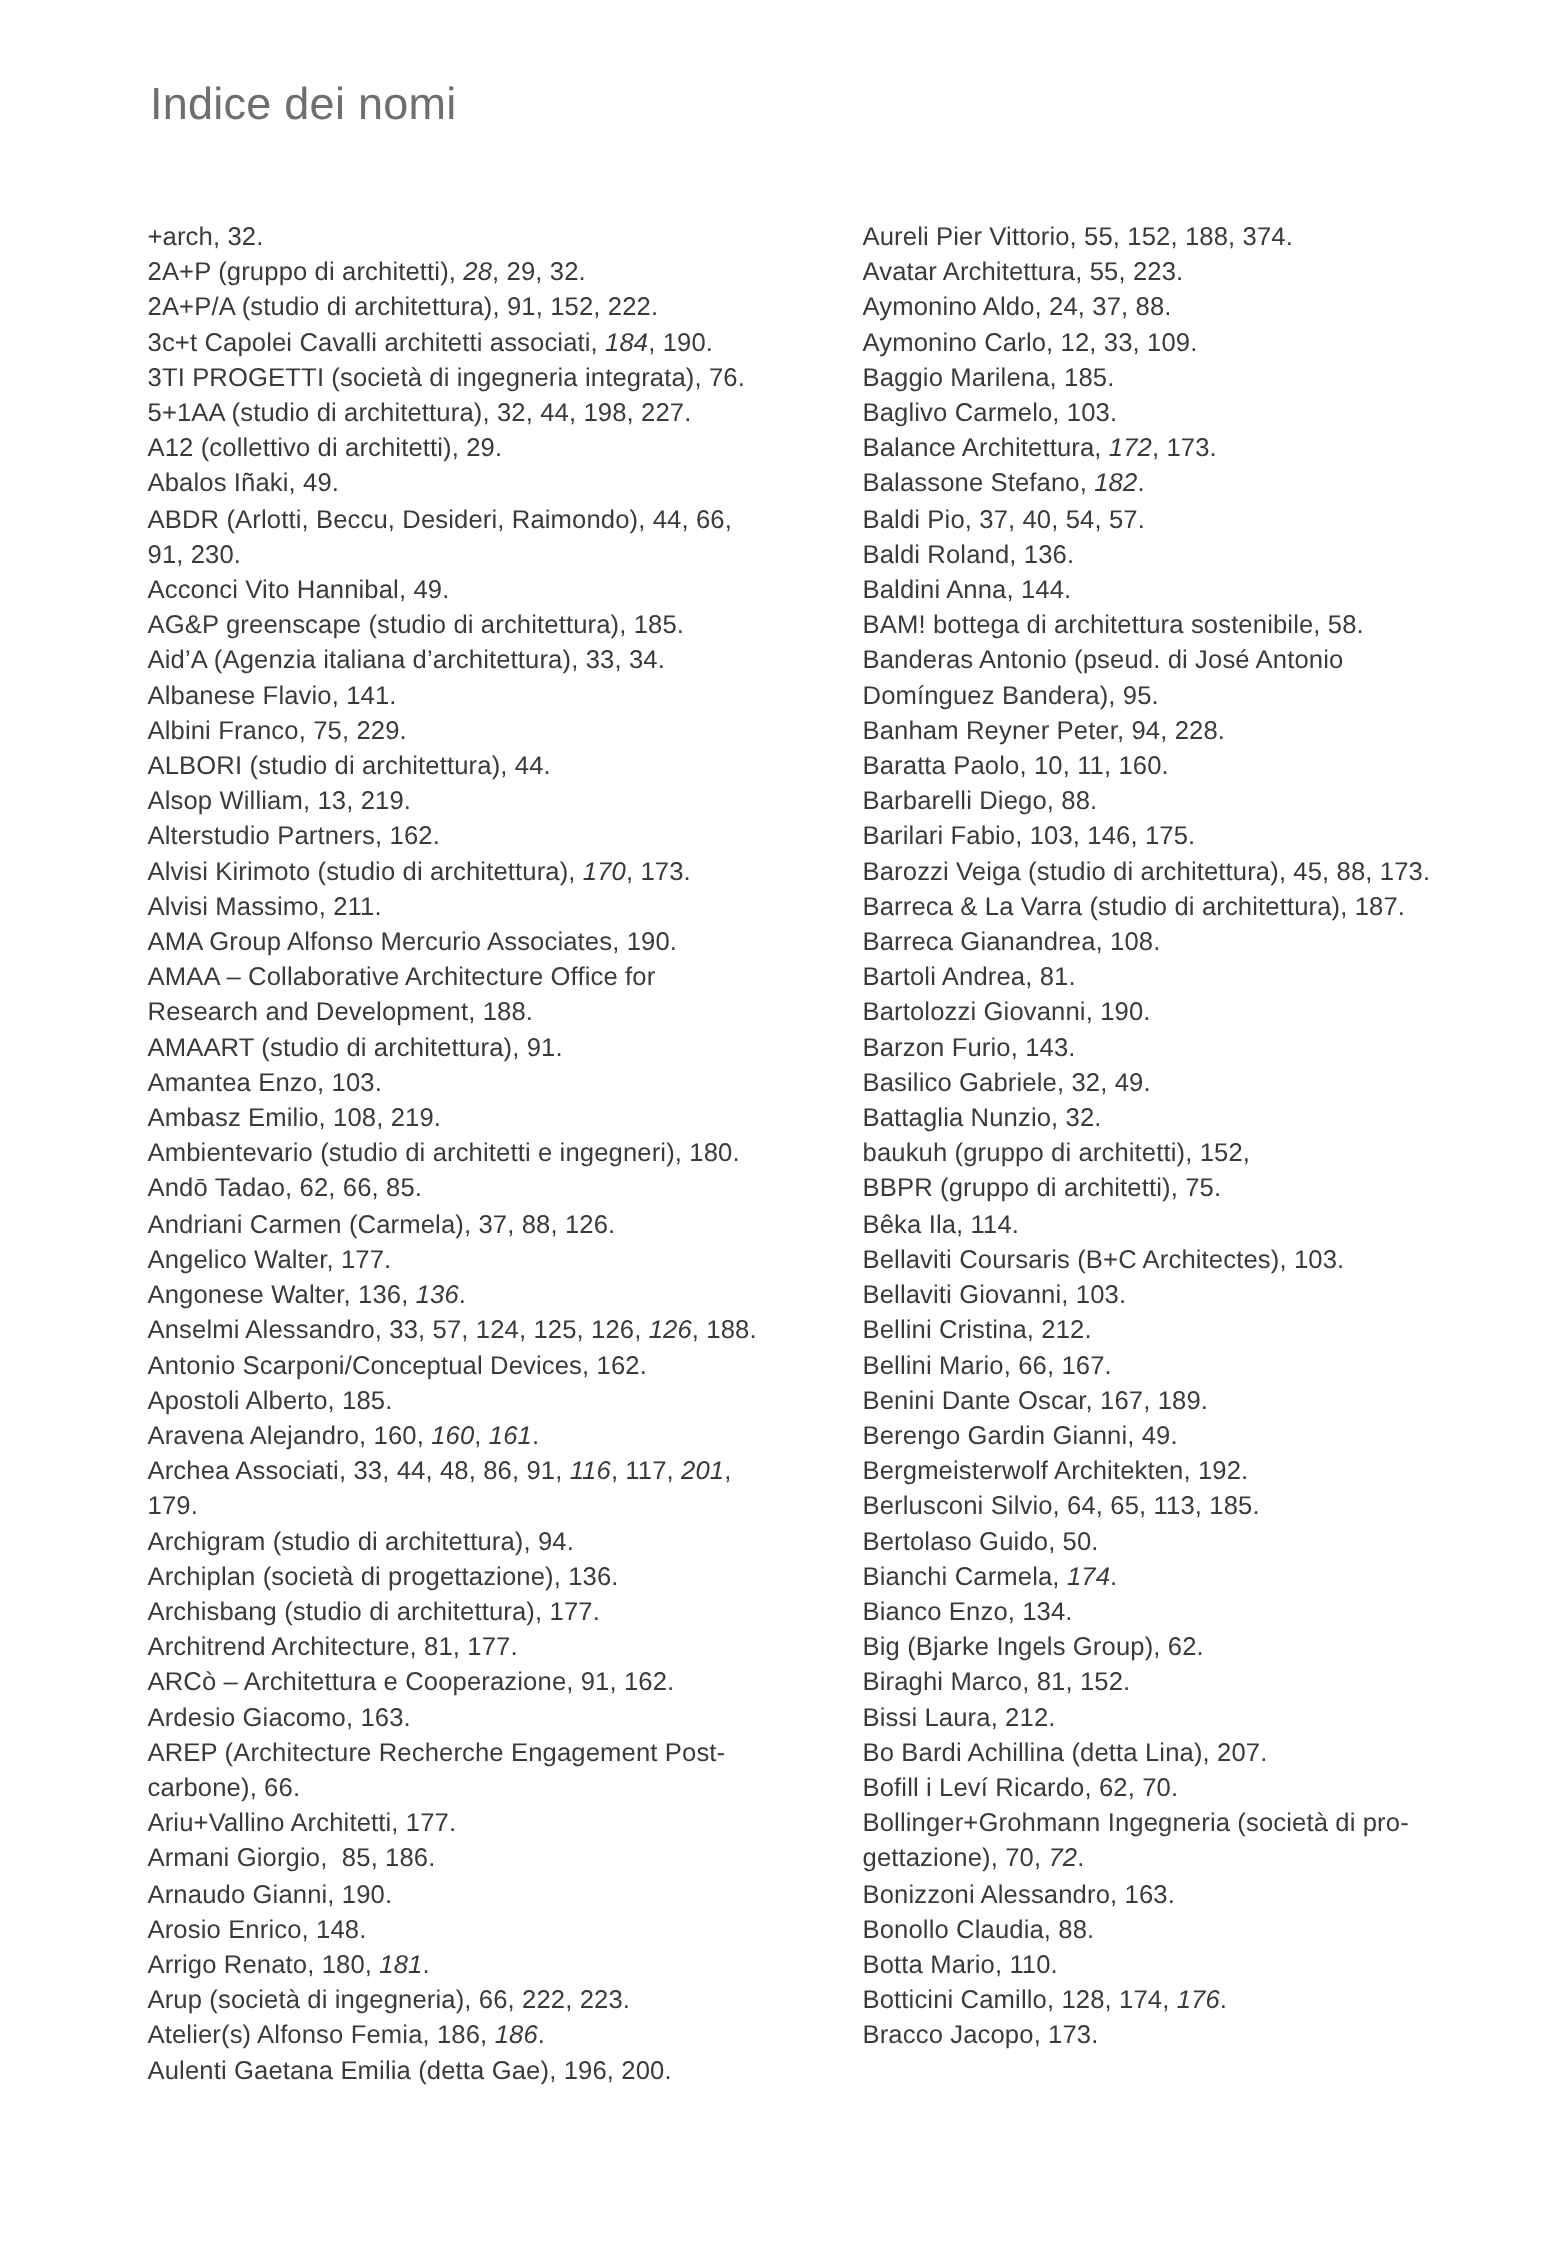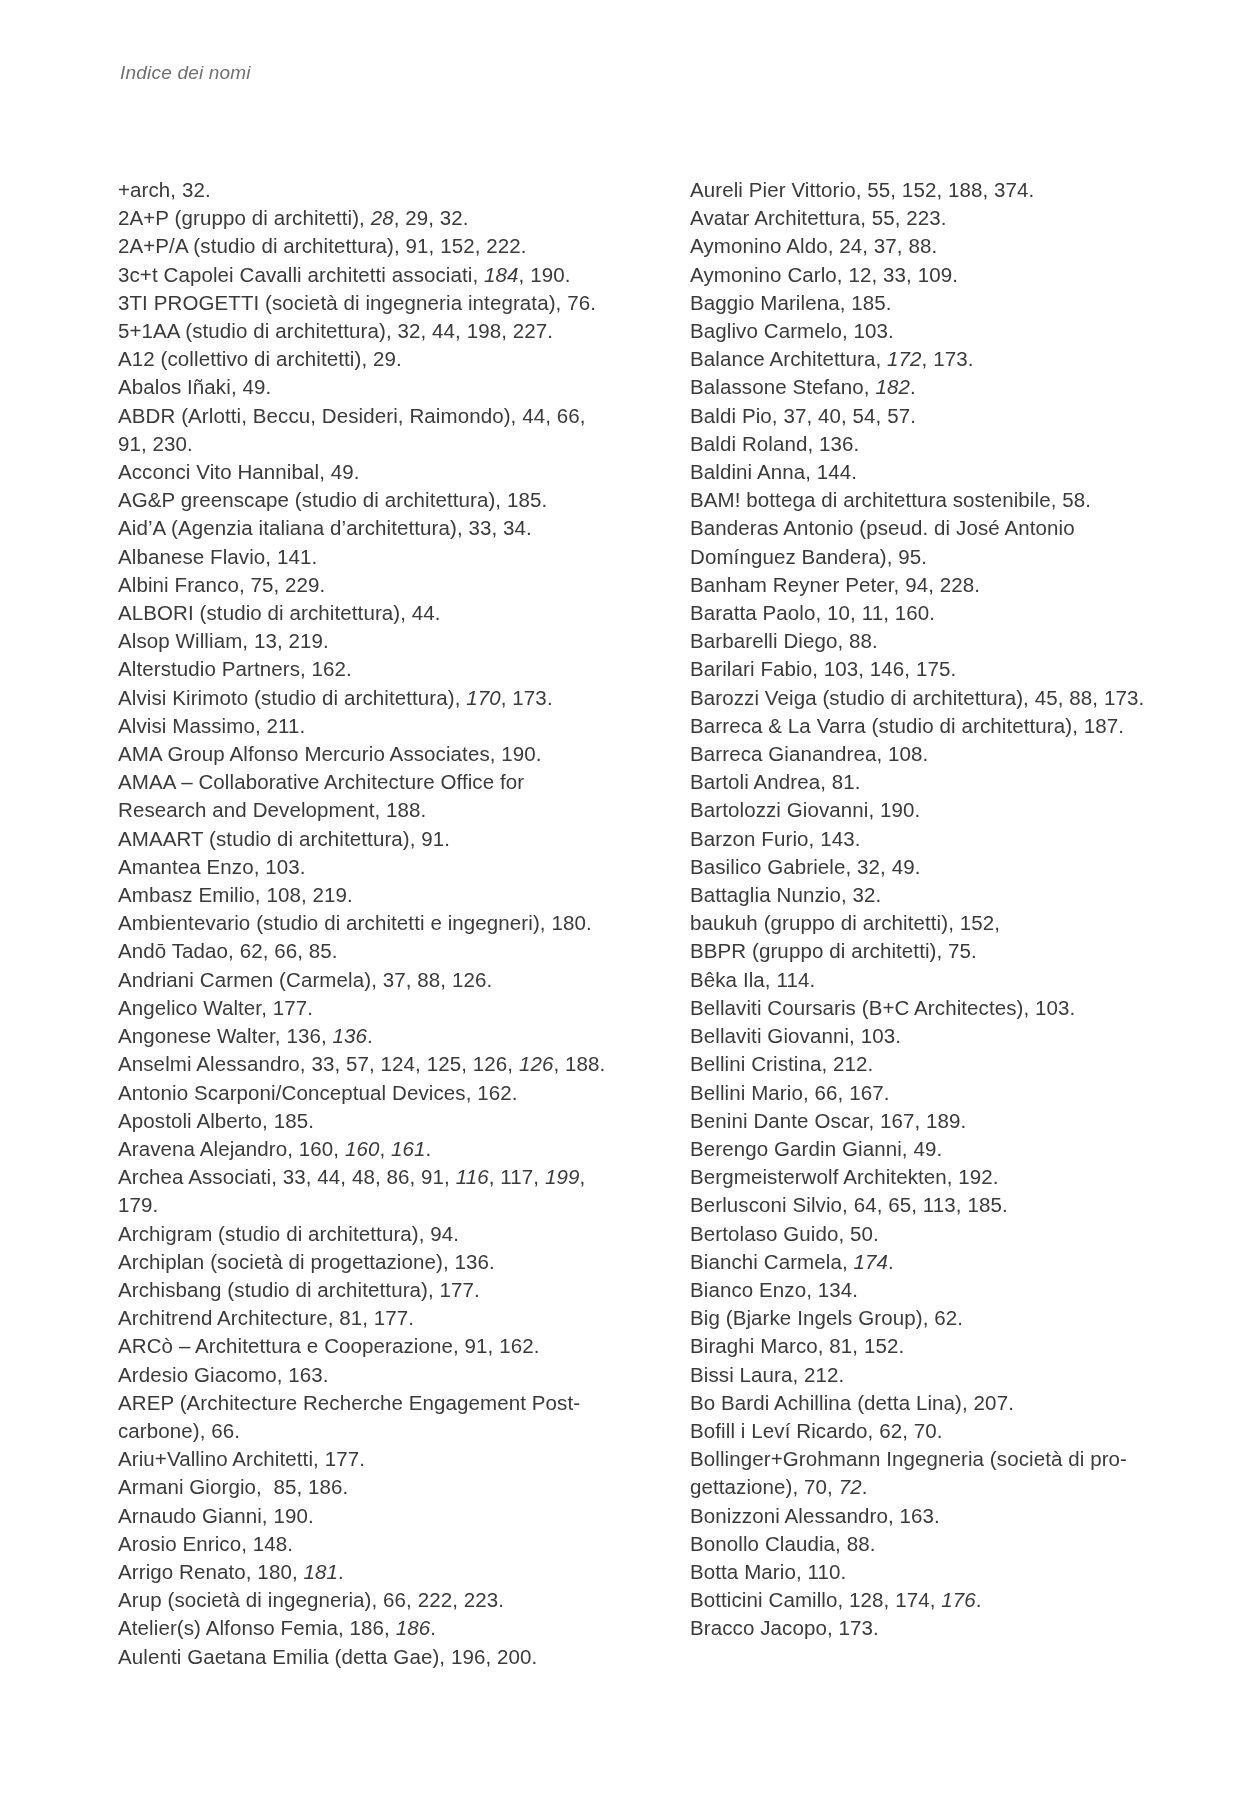--- a/index.html
+++ b/index.html
@@ -11,22 +11,21 @@
     position: relative;
     width: 1242px;
     height: 1811px;
     font-family: "Liberation Sans", sans-serif;
     overflow: hidden;
   }
   .running-head {
     position: absolute;
     left: 120px;
     top: 62px;
-    font-size: 19px;
-    font-style: italic;
+    font-size: 36px;
     color: #6f6f6f;
     letter-spacing: 0.2px;
   }
   .index-col {
     position: absolute;
     top: 176px;
   }
   .index-col.left  { left: 118px; }
   .index-col.right { left: 690px; }
   .index-line {
@@ -80,21 +79,21 @@
     <div class="index-line"><span>Ambasz Emilio, 108, 219.</span></div>
     <div class="index-line"><span>Ambientevario (studio di architetti e ingegneri), 180.</span></div>
     <div class="index-line"><span>Andō Tadao, 62, 66, 85.</span></div>
     <div class="index-line"><span>Andriani Carmen (Carmela), 37, 88, 126.</span></div>
     <div class="index-line"><span>Angelico Walter, 177.</span></div>
     <div class="index-line"><span>Angonese Walter, 136, </span><em>136</em><span>.</span></div>
     <div class="index-line"><span>Anselmi Alessandro, 33, 57, 124, 125, 126, </span><em>126</em><span>, 188.</span></div>
     <div class="index-line"><span>Antonio Scarponi/Conceptual Devices, 162.</span></div>
     <div class="index-line"><span>Apostoli Alberto, 185.</span></div>
     <div class="index-line"><span>Aravena Alejandro, 160, </span><em>160</em><span>, </span><em>161</em><span>.</span></div>
-    <div class="index-line"><span>Archea Associati, 33, 44, 48, 86, 91, </span><em>116</em><span>, 117, </span><em>199</em><span>,</span></div>
+    <div class="index-line"><span>Archea Associati, 33, 44, 48, 86, 91, </span><em>116</em><span>, 117, </span><em>201</em><span>,</span></div>
     <div class="index-line"><span>179.</span></div>
     <div class="index-line"><span>Archigram (studio di architettura), 94.</span></div>
     <div class="index-line"><span>Archiplan (società di progettazione), 136.</span></div>
     <div class="index-line"><span>Archisbang (studio di architettura), 177.</span></div>
     <div class="index-line"><span>Architrend Architecture, 81, 177.</span></div>
     <div class="index-line"><span>ARCò – Architettura e Cooperazione, 91, 162.</span></div>
     <div class="index-line"><span>Ardesio Giacomo, 163.</span></div>
     <div class="index-line"><span>AREP (Architecture Recherche Engagement Post-</span></div>
     <div class="index-line"><span>carbone), 66.</span></div>
     <div class="index-line"><span>Ariu+Vallino Architetti, 177.</span></div>

